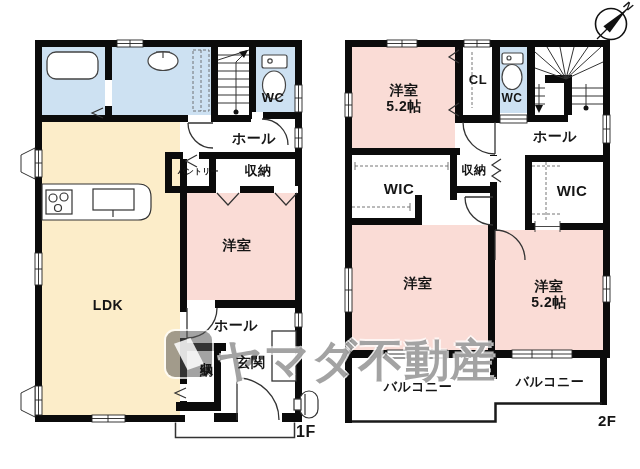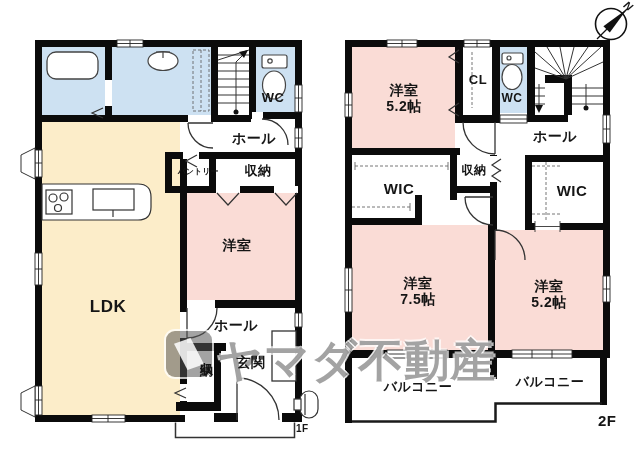--- a/index.html
+++ b/index.html
@@ -289,41 +289,40 @@
     <span class="wm-text">ヤマダ不動産</span>
   </div>
 
   <div class="lbl" style="left:252px;top:91px;width:42px;font-size:13px">WC</div>
   <div class="lbl" style="left:210px;top:130px;width:88px;font-size:14px">ホール</div>
   <div class="lbl tiny" style="left:177px;top:167px;width:42px">パントリー</div>
   <div class="lbl" style="left:218px;top:164px;width:80px;font-size:13px">収納</div>
   <div class="lbl" style="left:196px;top:237px;width:82px;font-size:14px">
     <span>洋室</span>
   </div>
-  <div class="lbl" style="left:56px;top:297px;width:104px;font-size:17px">
+  <div class="lbl" style="left:56px;top:297px;width:104px;font-size:14px">
     <span>LDK</span>
   </div>
   <div class="lbl" style="left:192px;top:317px;width:88px;font-size:14px">ホール</div>
   <div class="lbl vert" style="left:189px;top:352px;width:24px;font-size:13px">収納</div>
   <div class="lbl" style="left:223px;top:354px;width:56px;font-size:14px">玄関</div>
-  <div class="lbl" style="left:296px;top:423px;font-size:10px">1F</div>
+  <div class="lbl" style="left:296px;top:423px;font-size:16px">1F</div>
 
   <div class="lbl" style="left:363px;top:82px;width:82px;font-size:14px">
     <span>洋室</span>
     <span>5.2帖</span>
   </div>
   <div class="lbl" style="left:461px;top:73px;width:34px;font-size:13px">CL</div>
   <div class="lbl" style="left:496px;top:92px;width:32px;font-size:12px">WC</div>
   <div class="lbl" style="left:511px;top:128px;width:88px;font-size:14px">ホール</div>
   <div class="lbl" style="left:363px;top:180px;width:72px;font-size:15px">WIC</div>
   <div class="lbl" style="left:449px;top:164px;width:50px;font-size:12px">収納</div>
   <div class="lbl" style="left:536px;top:182px;width:72px;font-size:15px">WIC</div>
   <div class="lbl" style="left:377px;top:275px;width:82px;font-size:14px">
     <span>洋室</span>
-    <span>7.5帖</span>
   </div>
   <div class="lbl" style="left:508px;top:278px;width:82px;font-size:14px">
     <span>洋室</span>
     <span>5.2帖</span>
   </div>
   <div class="lbl" style="left:356px;top:380px;width:124px;font-size:13px">バルコニー</div>
   <div class="lbl" style="left:488px;top:375px;width:124px;font-size:13px">バルコニー</div>
   <div class="lbl" style="left:598px;top:412px;font-size:15px">2F</div>
   <div class="lbl north" style="left:624px;top:0px;font-size:11px">N</div>
 

